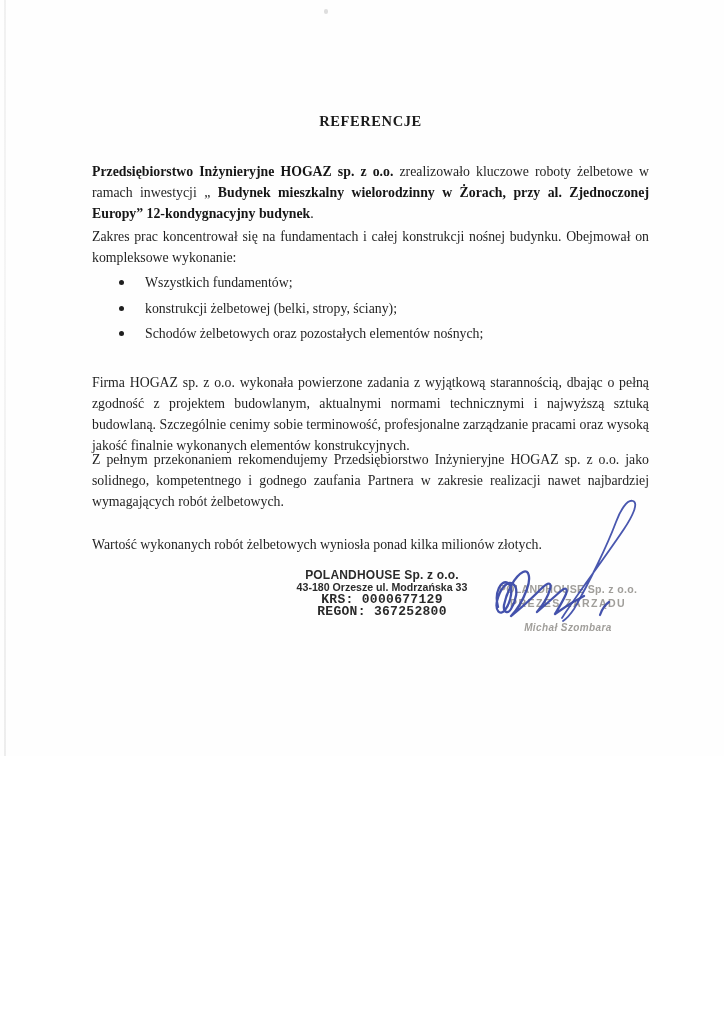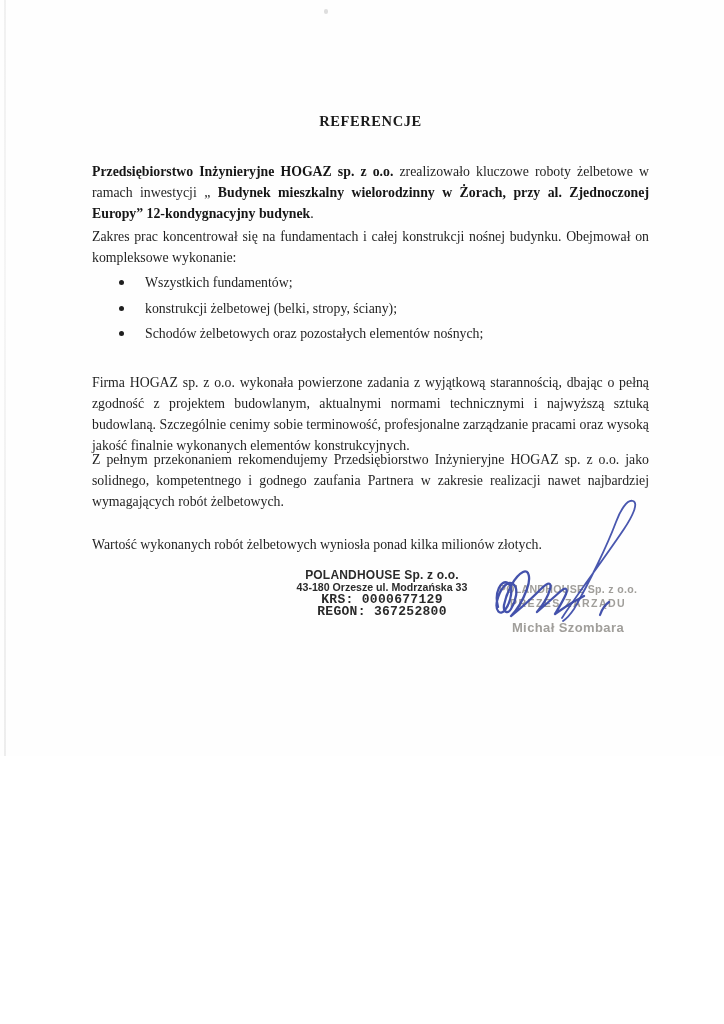--- a/index.html
+++ b/index.html
@@ -114,21 +114,21 @@
     left: 486px; top: 583px;
     width: 164px;
     text-align: center;
     font-family: "Liberation Sans", sans-serif;
     font-weight: bold;
     color: #a09e9a;
     line-height: 13.5px;
   }
   .stamp-right .co   { font-size: 10.6px; letter-spacing: .3px; }
   .stamp-right .role { font-size: 10.6px; letter-spacing: 1.4px; }
-  .stamp-right .name { font-size: 13px; margin-top: 11px; letter-spacing: .4px; }
+  .stamp-right .name { font-size: 10px; margin-top: 11px; letter-spacing: .4px; font-style: italic; }
 
   .signature-svg {
     position: absolute;
     left: 470px; top: 488px;
     width: 192px; height: 162px;
     pointer-events: none;
   }
 </style>
 </head>
 <body>

